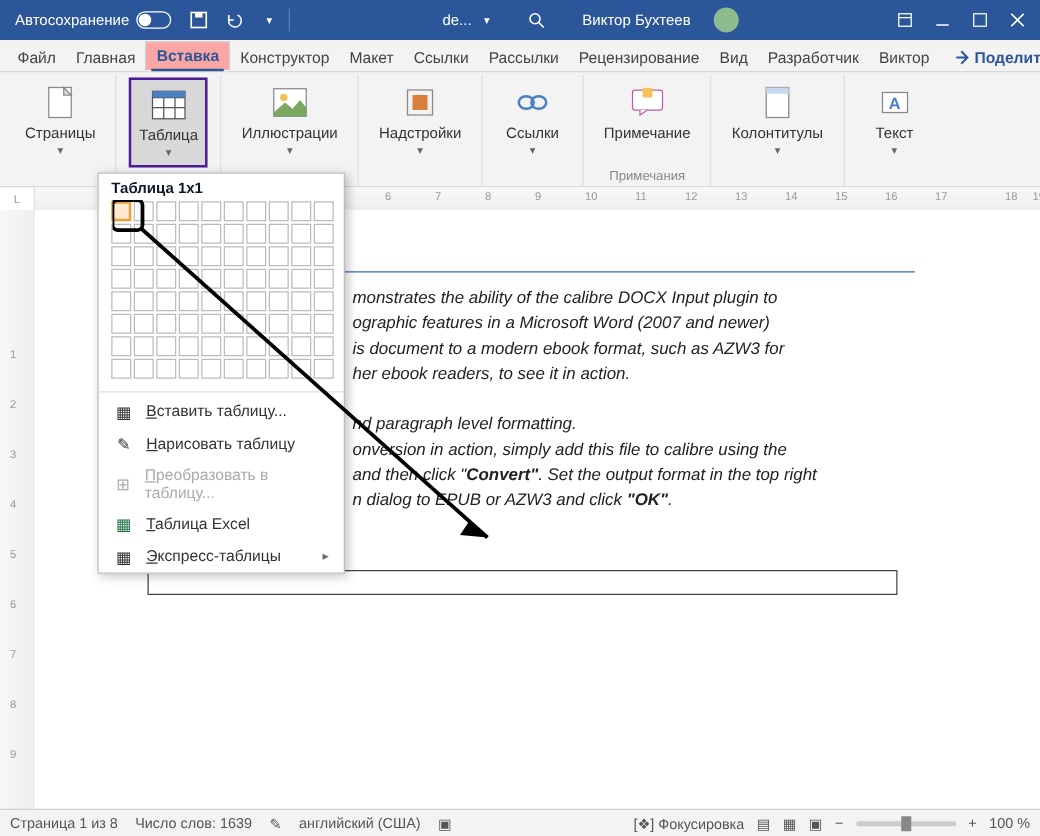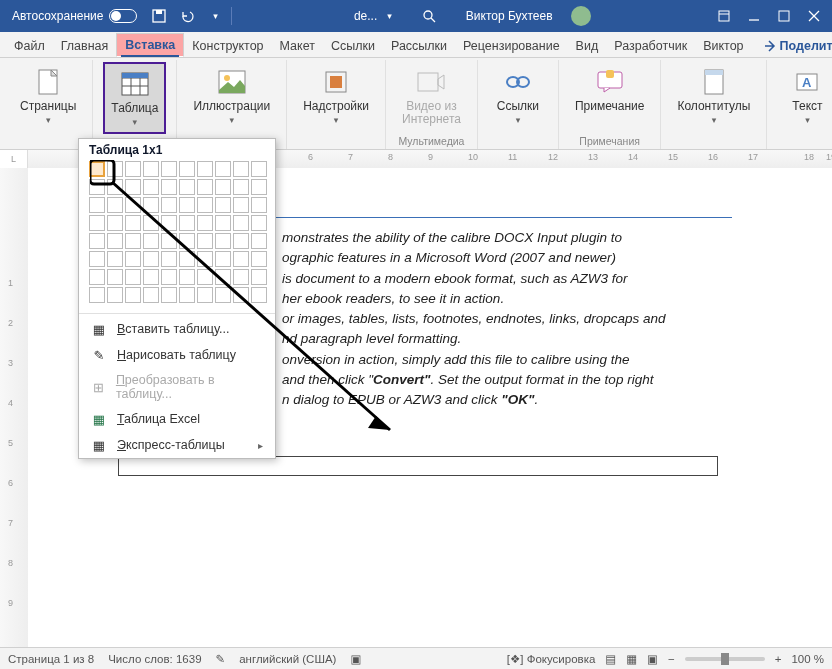--- a/index.html
+++ b/index.html
@@ -180,32 +180,20 @@
       <div class="grp-icon">
           <svg width="26" height="26">
             <rect x="3" y="3" width="20" height="20" fill="none" stroke="#888"></rect>
             <rect x="7" y="7" width="12" height="12" fill="#d97f3e"></rect>
           </svg>
         </div>
       <div class="grp-label"><span>Надстройки</span><br><span class="chev">▾</span></div>
     </div>
   </div>
   <div class="group">
-    <div class="grp-btn" style="color:#aaa;">
-      <div class="grp-icon">
-          <svg width="30" height="22">
-            <rect x="2" y="2" width="20" height="18" fill="none" stroke="#bbb"></rect>
-            <path d="M22 8 L28 4 L28 18 L22 14 Z" fill="none" stroke="#bbb"></path>
-          </svg>
-        </div>
-      <div class="grp-label" style="color:#aaa;"><span>Видео из</span><br><span>Интернета</span></div>
-    </div>
-    <div class="grp-footer">Мультимедиа</div>
-  </div>
-  <div class="group">
     <div class="grp-btn">
       <div class="grp-icon">
           <svg width="28" height="18">
             <ellipse cx="9" cy="9" rx="6" ry="5" fill="none" stroke="#4a7fc4" stroke-width="2"></ellipse>
             <ellipse cx="19" cy="9" rx="6" ry="5" fill="none" stroke="#4a7fc4" stroke-width="2"></ellipse>
           </svg>
         </div>
       <div class="grp-label"><span>Ссылки</span><br><span class="chev">▾</span></div>
     </div>
   </div>
@@ -284,21 +272,21 @@
       <span style="top:390px">8</span>
       <span style="top:430px">9</span>
   </div>
   <div class="page">
     <div class="topline"></div>
     <div class="body-text" style="margin-left:150px;">
       <span>monstrates the ability of the calibre DOCX Input plugin to</span><br>
       <span>ographic features in a Microsoft Word (2007 and newer)</span><br>
       <span>is document to a modern ebook format, such as AZW3 for</span><br>
       <span>her ebook readers, to see it in action.</span><br>
-      <span>or images, tables, lists, footnotes, endnotes, links, dropcaps and</span><br>
+      <br>
       <span>nd paragraph level formatting.</span><br>
       <span>onversion in action, simply add this file to calibre using the</span><br>
       <span>and then click "</span><b>Convert"</b><span>.  Set the output format in the top right</span><br>
       <span>n dialog to EPUB or AZW3 and click </span><b>"OK"</b><span>.</span>
     </div>
   </div>
 </div>
 
 <div class="table-preview"></div>
 

